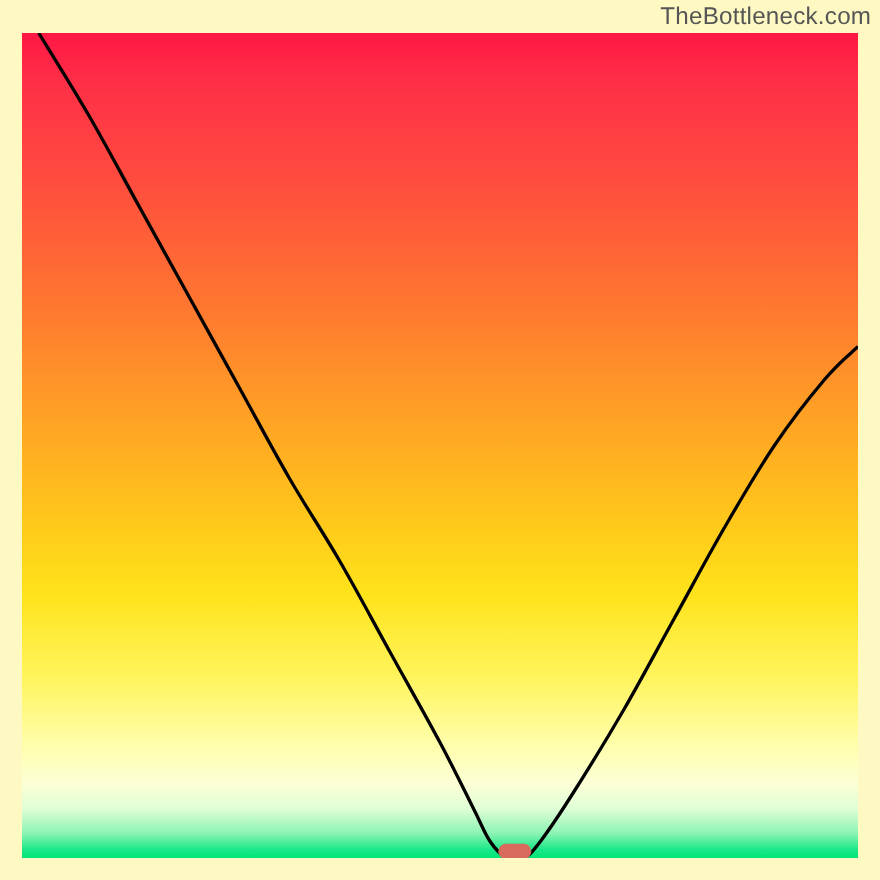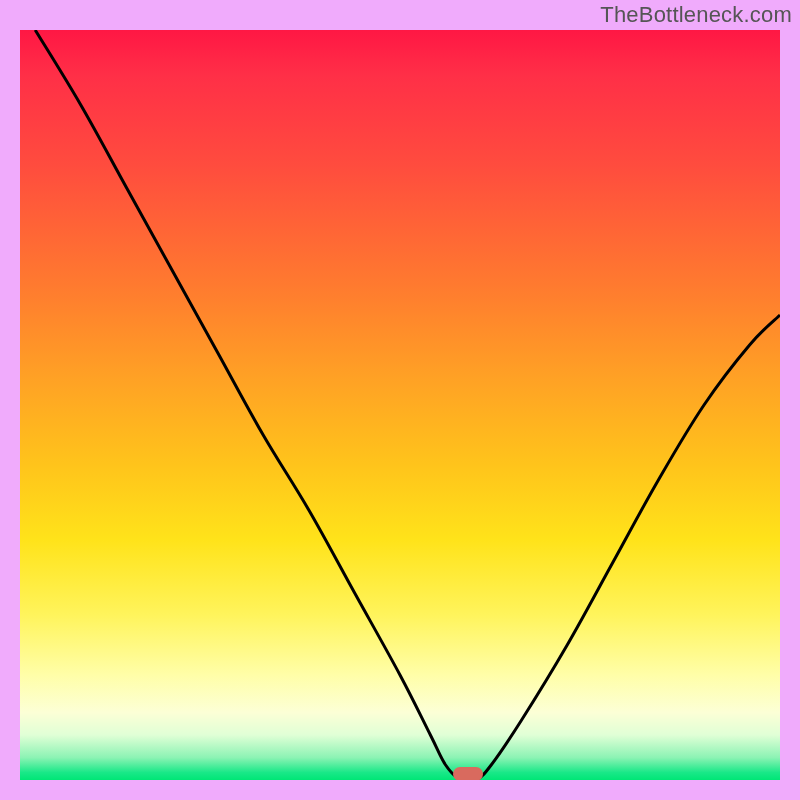--- a/index.html
+++ b/index.html
@@ -8,21 +8,21 @@
     width: 800px;
     height: 800px;
     background: #000;
     overflow: hidden;
     font-family: Arial, Helvetica, sans-serif;
   }
   .frame {
     position: relative;
     width: 800px;
     height: 800px;
-    background: #f0abfc;
+    background: #fef9c3;
   }
   .watermark {
     position: absolute;
     top: 2px;
     right: 8px;
     color: #555555;
     font-size: 22px;
     font-weight: 500;
     letter-spacing: 0.2px;
     z-index: 5;

